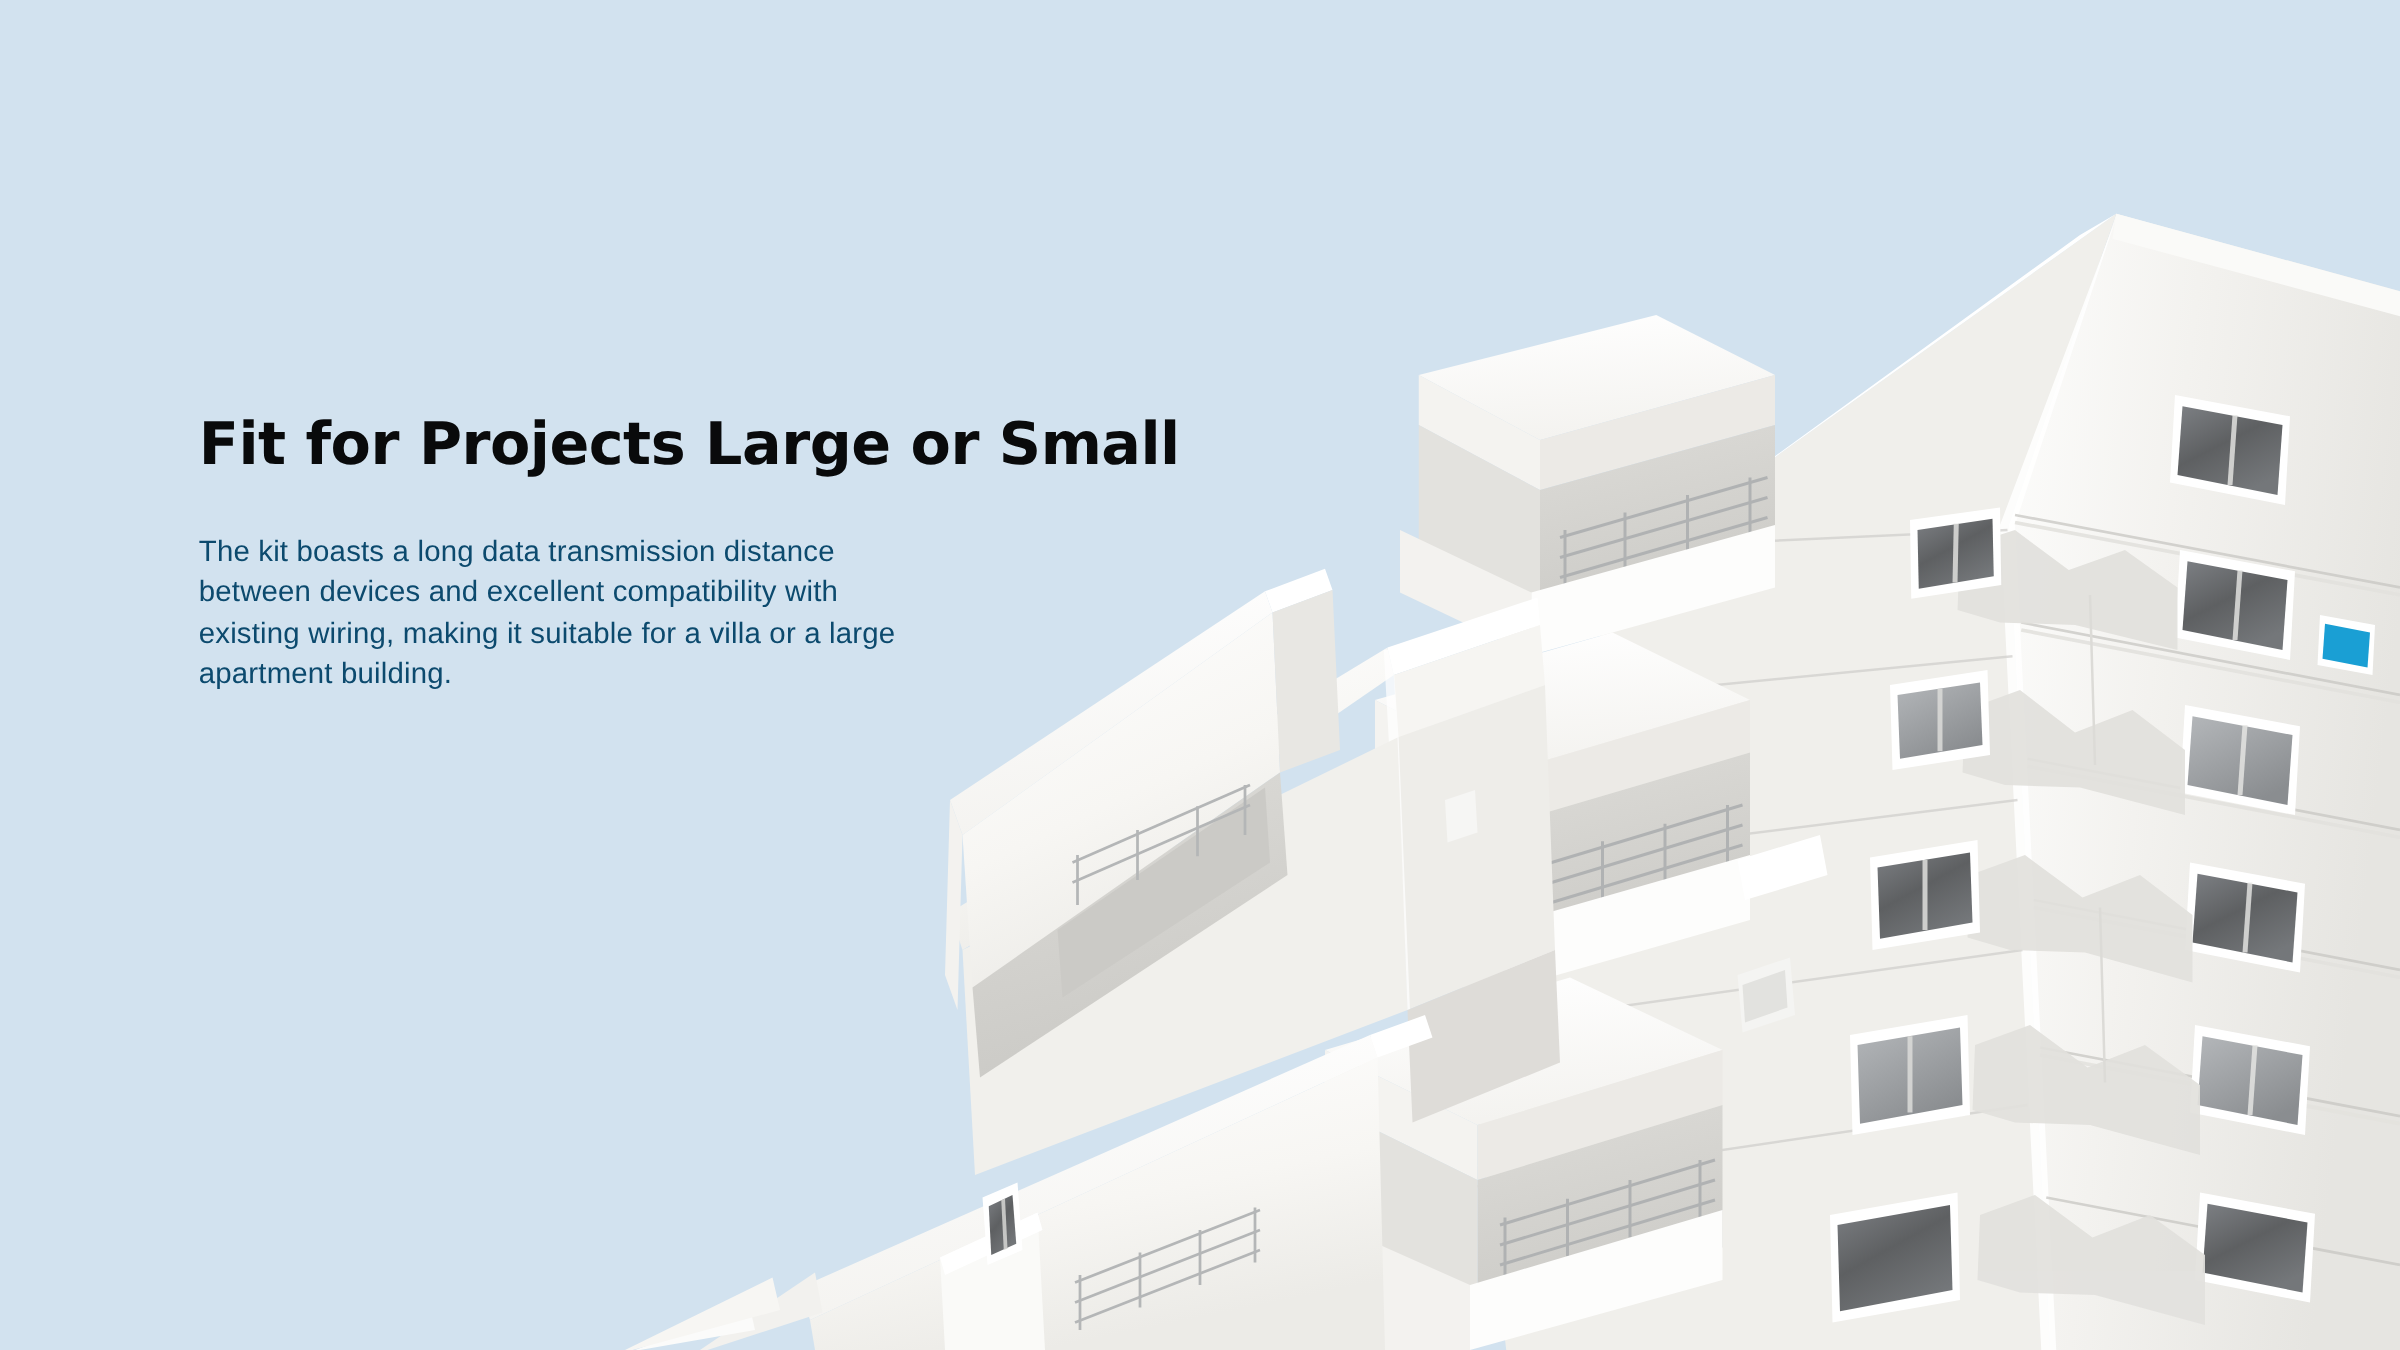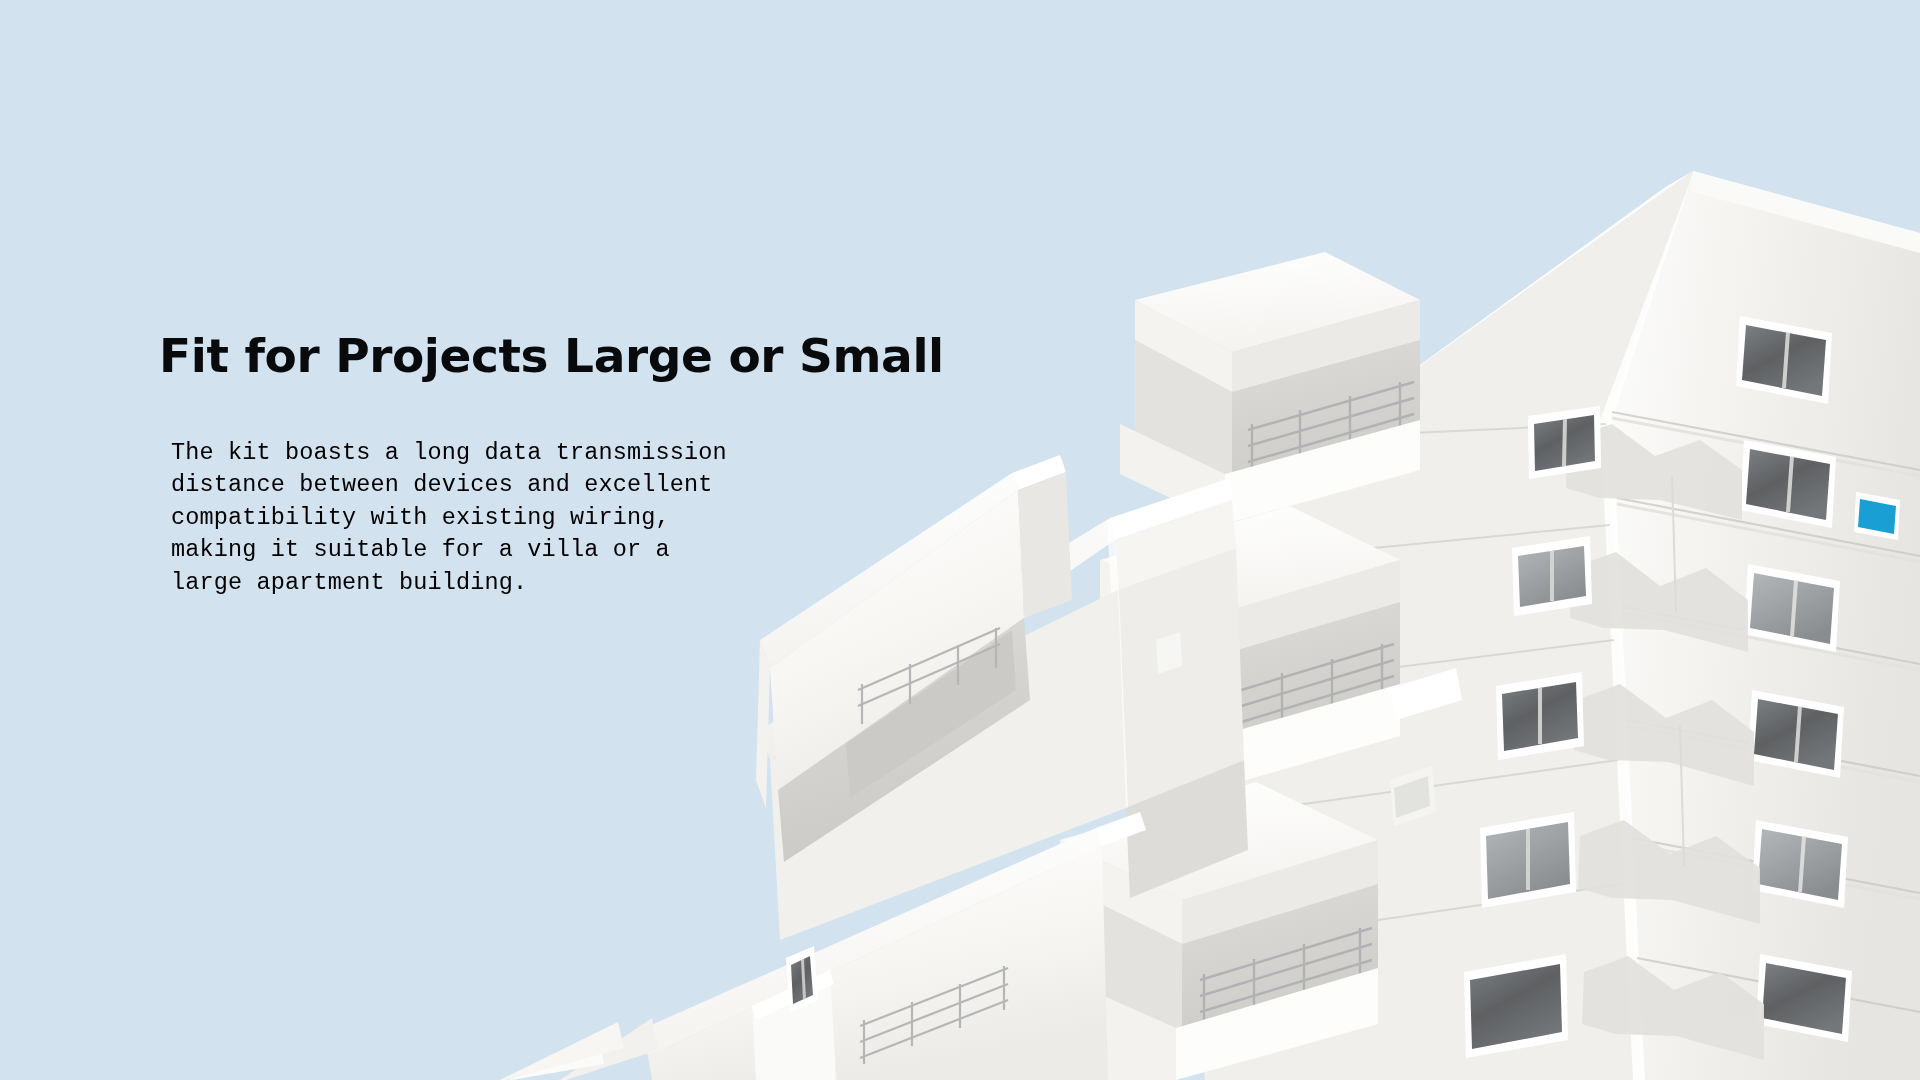--- a/index.html
+++ b/index.html
@@ -52,28 +52,28 @@
     font-family: "DejaVu Sans", "Liberation Sans", sans-serif;
     font-size: 47px;
     font-weight: 700;
     letter-spacing: -0.4px;
     line-height: 1.12;
     color: #090a0b;
     white-space: nowrap;
   }
 
   .body-copy {
-    margin: 12px;
+    margin: 0;
     padding-top: 42px;
-    font-family: Liberation Mono, monospace;
+    font-family: Liberation Sans, sans-serif;
     font-size: 23.5px;
     font-weight: 300;
     line-height: 32.5px;
     letter-spacing: 0.15px;
-    color: #000000;
+    color: #0c4a6e;
     width: 568px;
   }
 </style>
 </head>
 <body>
 
 <div id="stage">
 
   <div class="sky"></div>
 

